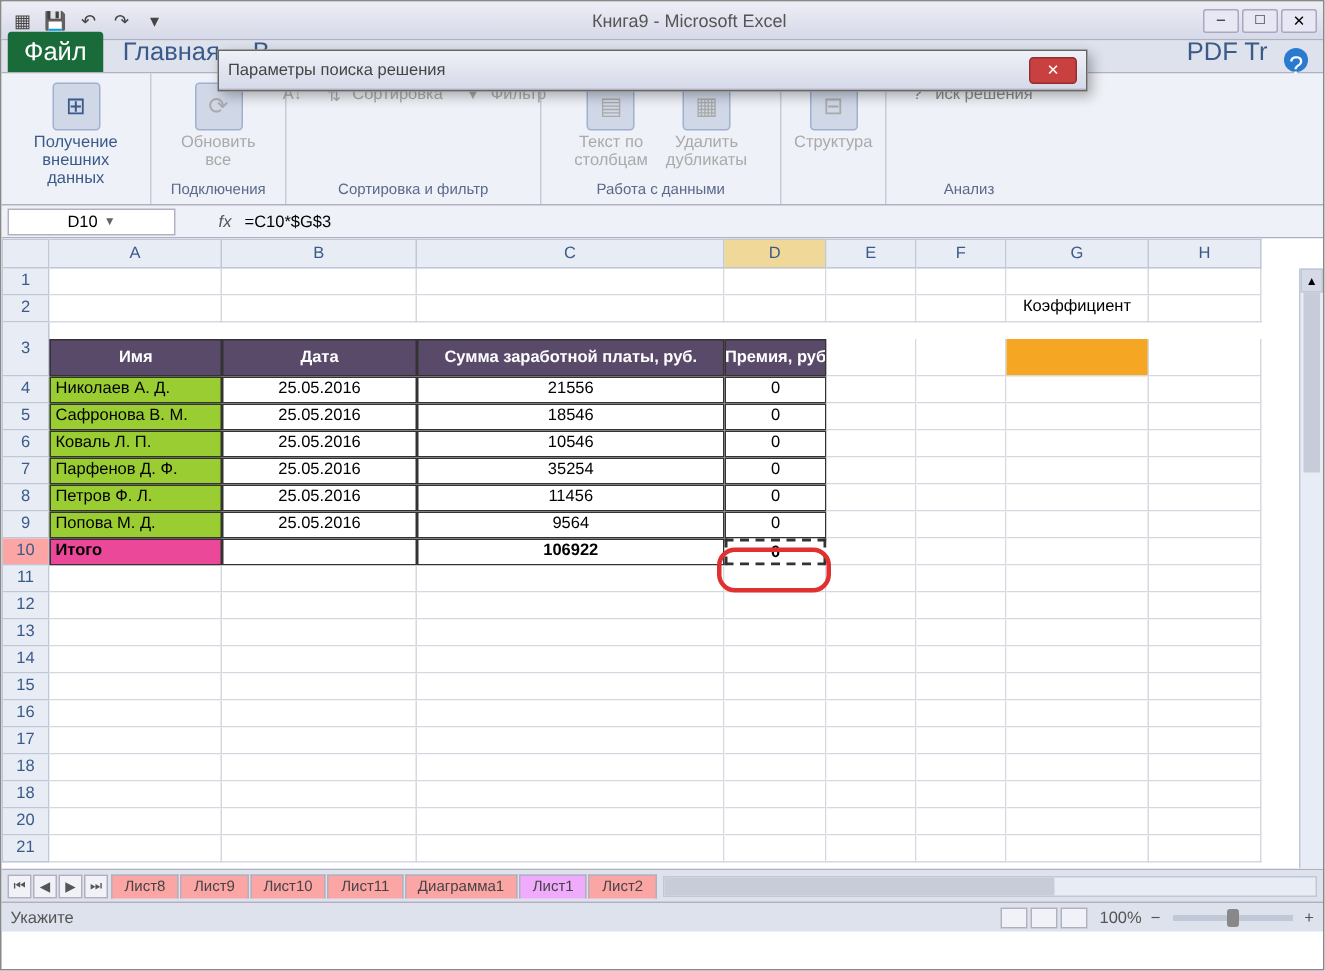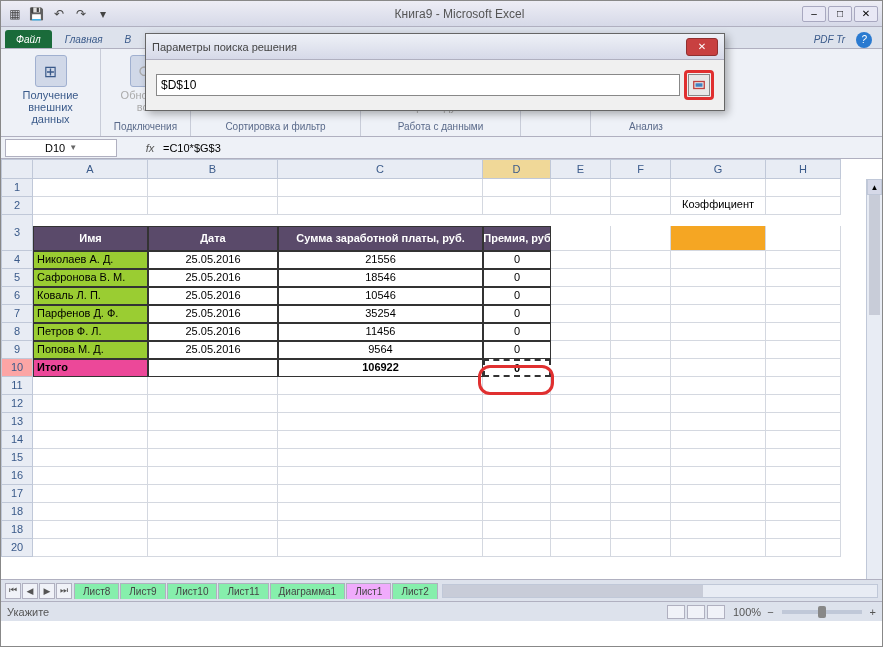--- a/index.html
+++ b/index.html
@@ -4,21 +4,21 @@
 <style>
 *{box-sizing:border-box;margin:0;padding:0;font-family:"Segoe UI",Tahoma,sans-serif;font-size:11px;}
 body{width:883px;height:647px;background:#fff;overflow:hidden;position:relative;border:1px solid #888;}
 .titlebar{height:26px;background:linear-gradient(#ededf5,#d6d9e8);display:flex;align-items:center;border-bottom:1px solid #b0b0c0;}
 .qat{display:flex;gap:6px;padding:0 6px;align-items:center;}
 .qat-btn{width:16px;height:16px;display:flex;align-items:center;justify-content:center;font-size:12px;color:#444;}
 .title{flex:1;text-align:center;font-size:12px;color:#555;}
 .winbtns{display:flex;gap:2px;padding-right:4px;}
 .winbtn{width:24px;height:16px;border:1px solid #a8a8c0;background:#e8e8f5;display:flex;align-items:center;justify-content:center;font-size:10px;border-radius:2px;}
 .tabs{height:22px;background:#dde2ec;display:flex;align-items:flex-end;border-bottom:1px solid #b0b0c0;padding-left:4px;}
-.tab{padding:3px 10px;border:1px solid transparent;border-bottom:none;border-radius:3px 3px 0 0;color:#3a5a8a;font-size:10px;font-style:italic;}
+.tab{padding:3px 10px;border:1px solid transparent;border-bottom:none;border-radius:3px 3px 0 0;color:#3a5a8a;font-size:17px;}
 .tab.file{background:#1a6b3a;color:#fff;margin-right:2px;}
 .tab.help{margin-left:auto;margin-right:10px;background:#2a7ad0;color:#fff;width:16px;height:16px;border-radius:8px;text-align:center;padding:1px 0;}
 .ribbon{height:88px;background:#eef1f7;border-bottom:1px solid #b0b0c0;display:flex;position:relative;}
 .rgroup{border-right:1px solid #c8ccd8;padding:4px 8px;display:flex;flex-direction:column;align-items:center;justify-content:space-between;}
 .rgroup .lbl{font-size:10px;color:#5a6a8a;text-align:center;margin-top:auto;}
 .rbtn-big{display:flex;flex-direction:column;align-items:center;gap:2px;padding:2px;color:#3a5a8a;text-align:center;}
 .rbtn-big .ico{width:32px;height:32px;background:#d0d8e8;border:1px solid #a0b0d0;border-radius:3px;display:flex;align-items:center;justify-content:center;font-size:16px;}
 .rbtn-sm{display:flex;align-items:center;gap:4px;color:#888;padding:2px;}
 .rbtn-sm .ico{width:16px;height:16px;display:flex;align-items:center;justify-content:center;}
 .disabled{color:#aaa;}
@@ -44,21 +44,21 @@
 .cell.bold{font-weight:bold;}
 .cell.coef{background:#f5a623;color:#fff;}
 .cell.coeflab{text-align:center;}
 .tallrow{height:36px;}
 .tallrow .cell{display:flex;align-items:center;justify-content:center;line-height:1.2;margin-top:11px;}
 .tallrow .rowh{line-height:34px;}
 .marching{border:2px dashed #333 !important;}
 .red-oval{position:absolute;border:3px solid #e03030;border-radius:12px;pointer-events:none;}
 .sheet-tabs{height:22px;background:#dde2ec;border-top:1px solid #b0b0c0;display:flex;align-items:center;padding-left:4px;}
 .navarr{width:16px;height:16px;border:1px solid #b0b0c0;background:#f0f2f8;margin-right:1px;display:flex;align-items:center;justify-content:center;font-size:9px;color:#555;}
-.stab{padding:2px 8px;background:#86efac;border:1px solid #b0b0c0;border-bottom:none;margin-left:1px;font-size:10px;color:#444;}
+.stab{padding:2px 8px;background:#fca5a5;border:1px solid #b0b0c0;border-bottom:none;margin-left:1px;font-size:10px;color:#444;}
 .stab.active{background:#f0abfc;font-weight:normal;text-align:center;}
 .hscroll{flex:1;height:14px;background:#e8ecf4;border:1px solid #c0c8d8;margin:0 4px;position:relative;}
 .hscroll .thumb{position:absolute;left:0;width:60%;top:0;bottom:0;background:#c8ccd8;}
 .status{height:20px;background:#dde2ec;display:flex;align-items:center;padding:0 6px;color:#555;border-top:1px solid #b0b0c0;}
 .status .spacer{flex:1;}
 .viewbtn{width:18px;height:14px;border:1px solid #b0b0c0;background:#f0f2f8;margin-left:2px;}
 .zoom-slider{width:80px;height:4px;background:#c0c8d8;margin:0 8px;position:relative;}
 .zoom-slider .tk{position:absolute;width:8px;height:12px;background:#888;top:-4px;left:36px;border-radius:2px;}
 .dialog{position:absolute;left:144px;top:32px;width:580px;background:#f0f0f0;border:1px solid #666;box-shadow:3px 3px 8px rgba(0,0,0,0.3);z-index:100;}
 .dlg-title{height:26px;background:linear-gradient(#eef1f7,#d6d9e8);display:flex;align-items:center;padding:0 6px;border-bottom:1px solid #b0b0c0;}
@@ -403,20 +403,31 @@
       <div class="rowh">20</div>
       <div class="cell colA"></div>
       <div class="cell colB"></div>
       <div class="cell colC"></div>
       <div class="cell colD"></div>
       <div class="cell colE"></div>
       <div class="cell colF"></div>
       <div class="cell colG"></div>
       <div class="cell colH"></div>
     </div>
+  <div class="grow">
+      <div class="rowh">21</div>
+      <div class="cell colA"></div>
+      <div class="cell colB"></div>
+      <div class="cell colC"></div>
+      <div class="cell colD"></div>
+      <div class="cell colE"></div>
+      <div class="cell colF"></div>
+      <div class="cell colG"></div>
+      <div class="cell colH"></div>
+    </div>
 
   <div class="vscroll">
       <div class="arr">▲</div>
       <div class="thumb"></div>
     </div>
   <div class="red-oval" style="left:477px;top:206px;width:76px;height:30px;"></div>
 </div>
 
 <div class="sheet-tabs">
   <div class="navarr">⏮</div>
@@ -447,24 +458,13 @@
       <div class="tk"></div>
     </div>
   <span>+</span>
 </div>
 
 <div class="dialog">
   <div class="dlg-title">
     <span>Параметры поиска решения</span>
     <div class="dlg-close">✕</div>
   </div>
-  <div class="dlg-body">
-    <input class="dlg-input" value="$D$10" style="">
-    <div class="red-box-btn">
-      <div class="dlg-btn">
-        <svg viewBox="0 0 16 16">
-            <rect x="2" y="4" width="12" height="8" fill="none" stroke="#c04040" stroke-width="1.5"></rect>
-            <rect x="4" y="6" width="8" height="4" fill="#4080c0"></rect>
-          </svg>
-      </div>
-    </div>
-  </div>
 </div>
 
 </body></html>

